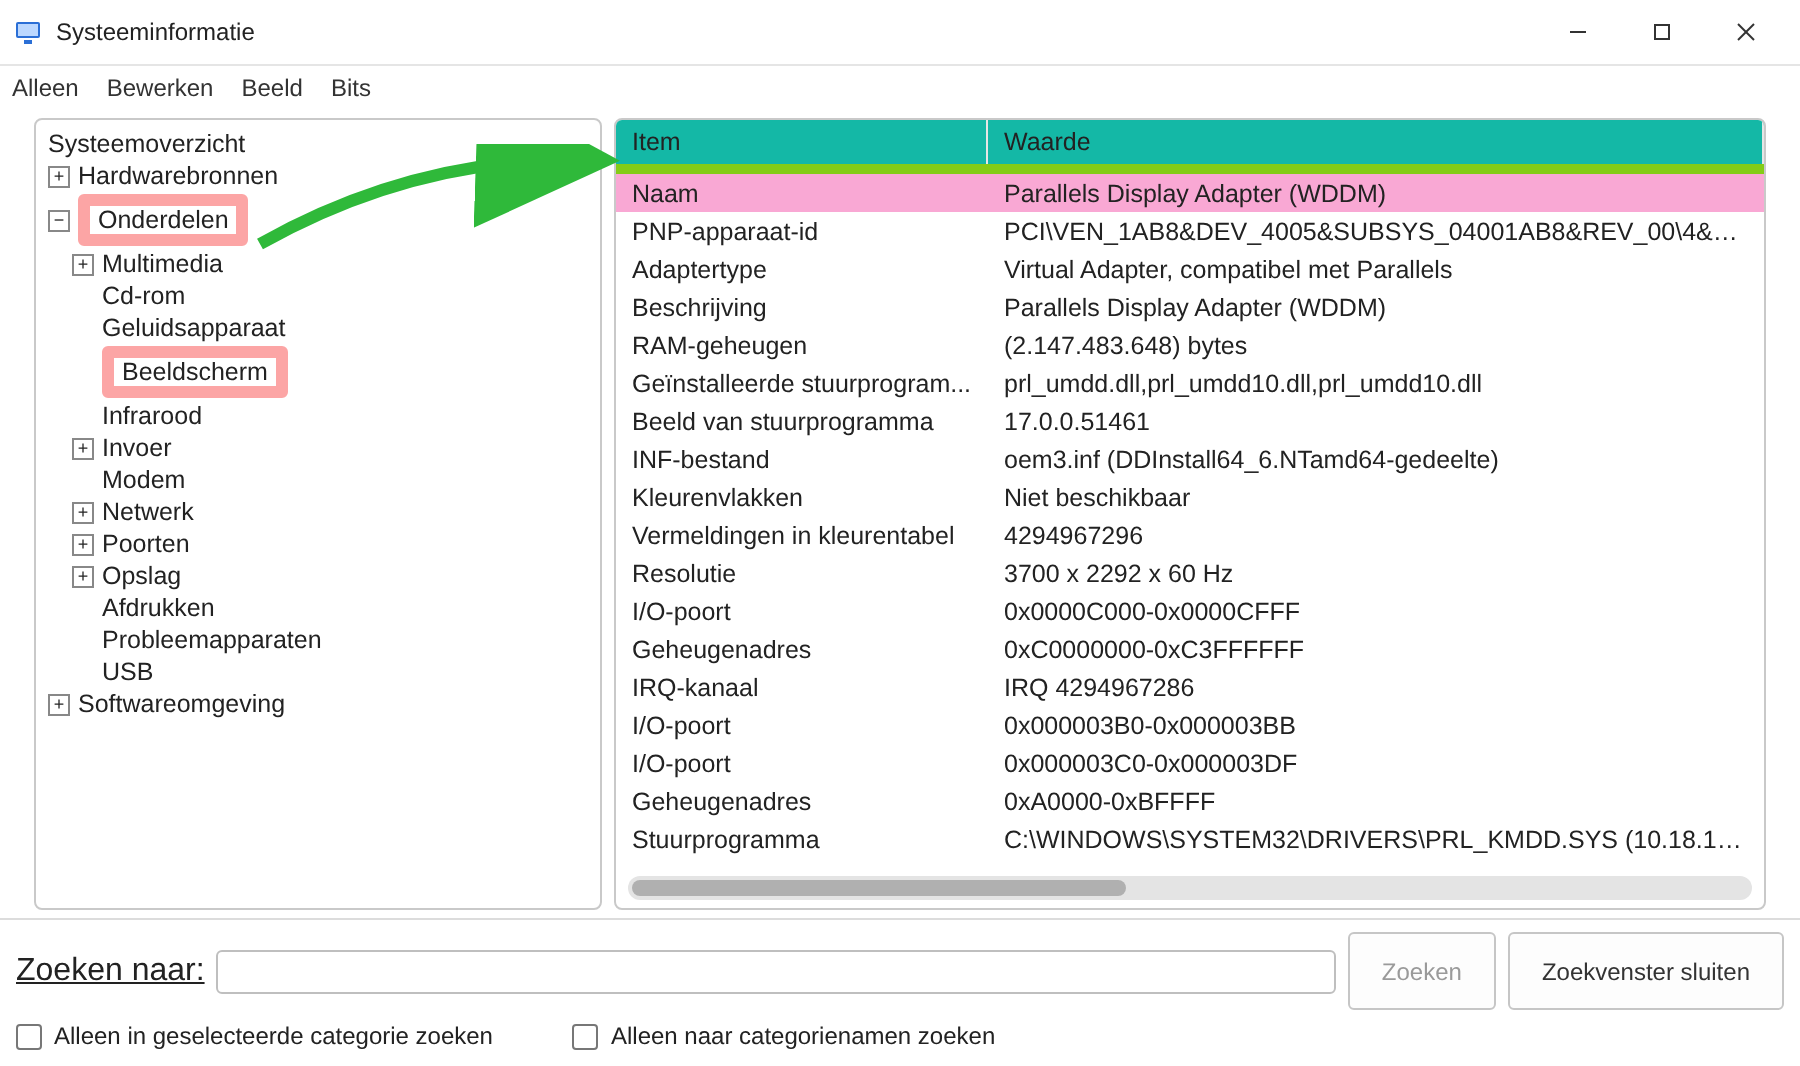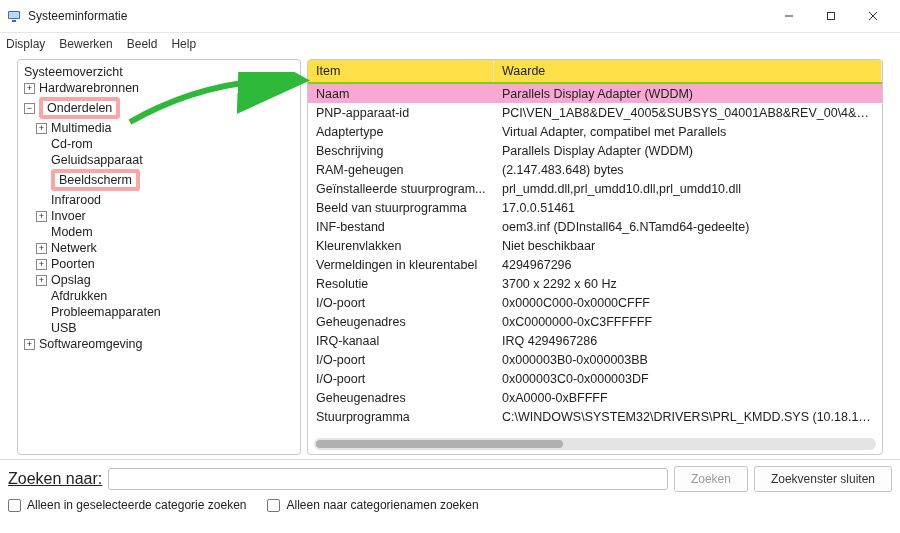--- a/index.html
+++ b/index.html
@@ -71,30 +71,30 @@
   .expander {
     width: 11px; height: 11px;
     border: 1px solid #888;
     display:inline-flex; align-items:center; justify-content:center;
     margin-right: 4px;
     font-size: 9px; line-height:1; background:#fff;
   }
   .expander.blank { border:none; background:transparent; }
   .indent1 { padding-left: 14px; }
   .highlight-green {
-    border: 4px solid #fca5a5;
+    border: 6px solid #fca5a5;
     border-radius: 3px;
     display:inline-block;
     padding: 0 4px;
   }
   
   .list-header {
     display:flex; font-size:12.5px;
-    border-bottom: 2px solid #84cc16;
-    background:#fde047;
+    border-bottom: 5px solid #84cc16;
+    background:#14b8a6;
     position:sticky; top:0;
   }
   .list-header .col { padding: 4px 8px; border-right:1px solid #e6e6e6; }
   .col-item { width: 186px; flex:0 0 186px; }
   .col-value { flex:1; }
   .list-body { font-size:12.5px; }
   .list-row {
     display:flex;
     padding: 1.5px 0;
   }
@@ -111,26 +111,26 @@
     border-top: 1px solid #dcdcdc;
     padding: 6px 8px 4px 8px;
   }
   .search-row1 { display:flex; align-items:center; gap:6px; }
   .search-label { font-size:16px;text-decoration:underline; }
   .search-input {
     flex:1; height:22px; border:1px solid #bfbfbf; border-radius:3px;
     padding: 2px 6px; font-size:12px;
   }
   .btn {
-    height:26px; padding: 0 16px;
+    height:39px; padding: 0 16px;
     border:1px solid #c6c6c6; background:#fdfdfd; border-radius:3px;
     font-size:12px; color:#333;
   }
   .btn.disabled { color:#9a9a9a; }
-  .search-row2 { display:flex; gap:21px; margin-top:6px; align-items:center; }
+  .search-row2 { display:flex; gap:40px; margin-top:6px; align-items:center; }
   .cb-wrap { display:flex; align-items:center; gap:6px; font-size:12px; }
   .cb {
     width:13px; height:13px; border:1px solid #777; border-radius:2px; background:#fff;
   }
   
   .arrow-svg {
     position:absolute; left:120px; top:72px; width:190px; height:60px;
     pointer-events:none;
   }
 </style>
@@ -161,24 +161,24 @@
     <div class="winbtn">
         <svg width="10" height="10">
           <line x1="1" y1="1" x2="9" y2="9" stroke="#333" stroke-width="1"></line>
           <line x1="9" y1="1" x2="1" y2="9" stroke="#333" stroke-width="1"></line>
         </svg>
       </div>
   </div>
 </div>
 
 <div class="menubar">
-  <span>Display</span>
+  <span>Alleen</span>
   <span>Bewerken</span>
   <span>Beeld</span>
-  <span>Help</span>
+  <span>Bits</span>
 </div>
 
 <div class="content">
 
   <div class="panel tree-panel">
     <div class="tree">
       <div class="tree-row">
           <span>Systeemoverzicht</span>
         </div>
 

